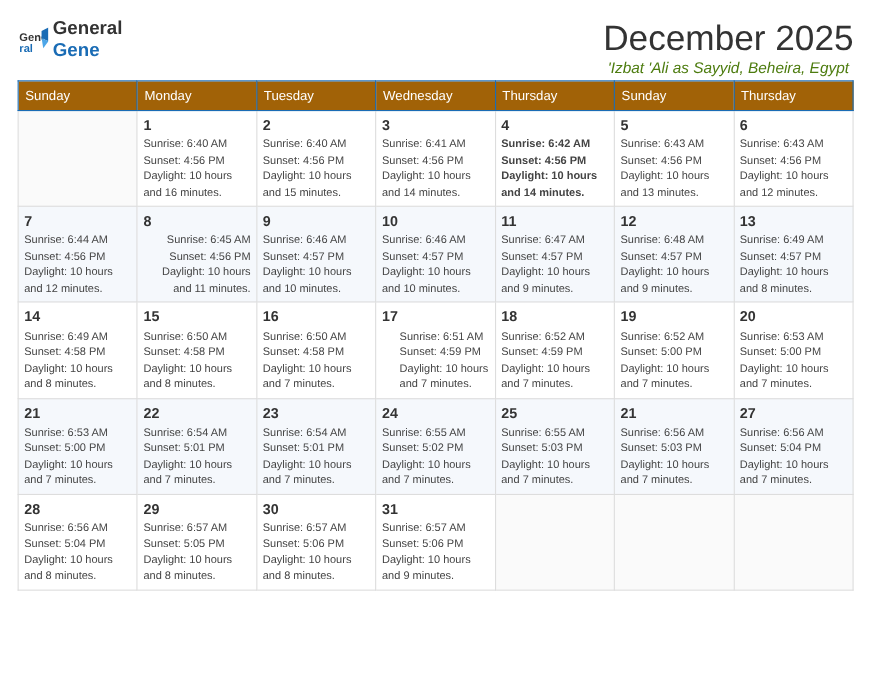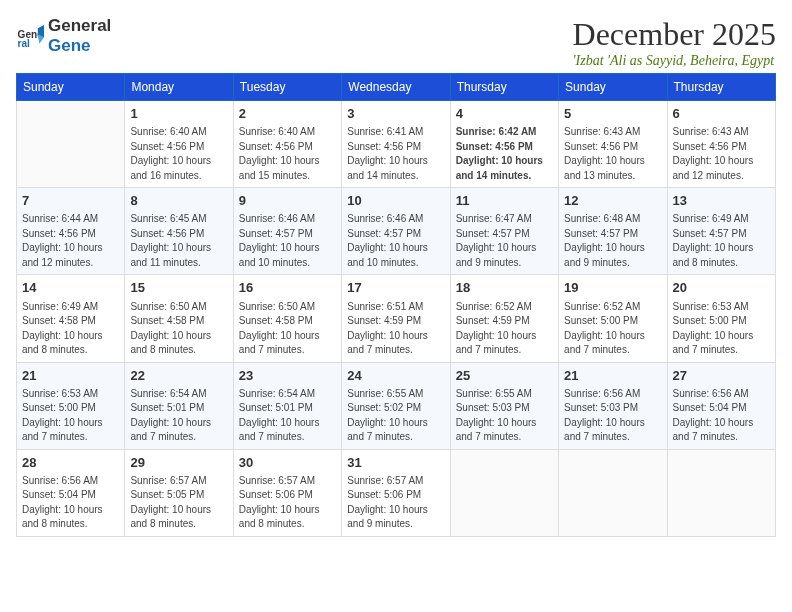--- a/index.html
+++ b/index.html
@@ -19,40 +19,39 @@
     .logo {
       display: flex;
       align-items: center;
       gap: 4px;
     }
     .logo-icon {
       width: 28px;
       height: 28px;
     }
     .title-area {
-      text-align: left;
-      font-family: Liberation Serif, serif;
+      text-align: center;
     }
     .month-title {
       font-size: 32px;
       font-weight: normal;
       color: #333;
     }
     .subtitle {
       font-size: 14px;
       color: #4d7c0f;
       font-style: italic;
     }
     .calendar {
       width: 100%;
       border-collapse: collapse;
       font-size: 11px;
     }
     .calendar th {
-      background-color: #1d4ed8;
+      background-color: #a16207;
       color: #fff;
       text-align: left;
       padding: 6px 6px;
       font-size: 12px;
       font-weight: normal;
       border: 1px solid #1a6cb5;
     }
     .calendar td {
       border: 1px solid #ddd;
       vertical-align: top;
@@ -168,21 +167,21 @@
       <tr class="row-bg-odd">
         <td>
           <span class="day-number">7</span>
           <div class="day-info" style="white-space: pre-line;">Sunrise: 6:44 AM
 Sunset: 4:56 PM
 Daylight: 10 hours
 and 12 minutes.</div>
         </td>
         <td>
           <span class="day-number">8</span>
-          <div class="day-info" style="white-space: pre-line;">Sunrise: 6:45 AM
+          <div class="day-info" style="white-space: pre-line; text-align: right;">Sunrise: 6:45 AM
 Sunset: 4:56 PM
 Daylight: 10 hours
 and 11 minutes.</div>
         </td>
         <td>
           <span class="day-number">9</span>
           <div class="day-info" style="white-space: pre-line;">Sunrise: 6:46 AM
 Sunset: 4:57 PM
 Daylight: 10 hours
 and 10 minutes.</div>
@@ -233,21 +232,21 @@
         </td>
         <td>
           <span class="day-number">16</span>
           <div class="day-info" style="white-space: pre-line;">Sunrise: 6:50 AM
 Sunset: 4:58 PM
 Daylight: 10 hours
 and 7 minutes.</div>
         </td>
         <td>
           <span class="day-number">17</span>
-          <div class="day-info" style="white-space: pre-line;">Sunrise: 6:51 AM
+          <div class="day-info" style="white-space: pre-line; margin-left: 16px;">Sunrise: 6:51 AM
 Sunset: 4:59 PM
 Daylight: 10 hours
 and 7 minutes.</div>
         </td>
         <td>
           <span class="day-number">18</span>
           <div class="day-info" style="white-space: pre-line;">Sunrise: 6:52 AM
 Sunset: 4:59 PM
 Daylight: 10 hours
 and 7 minutes.</div>

